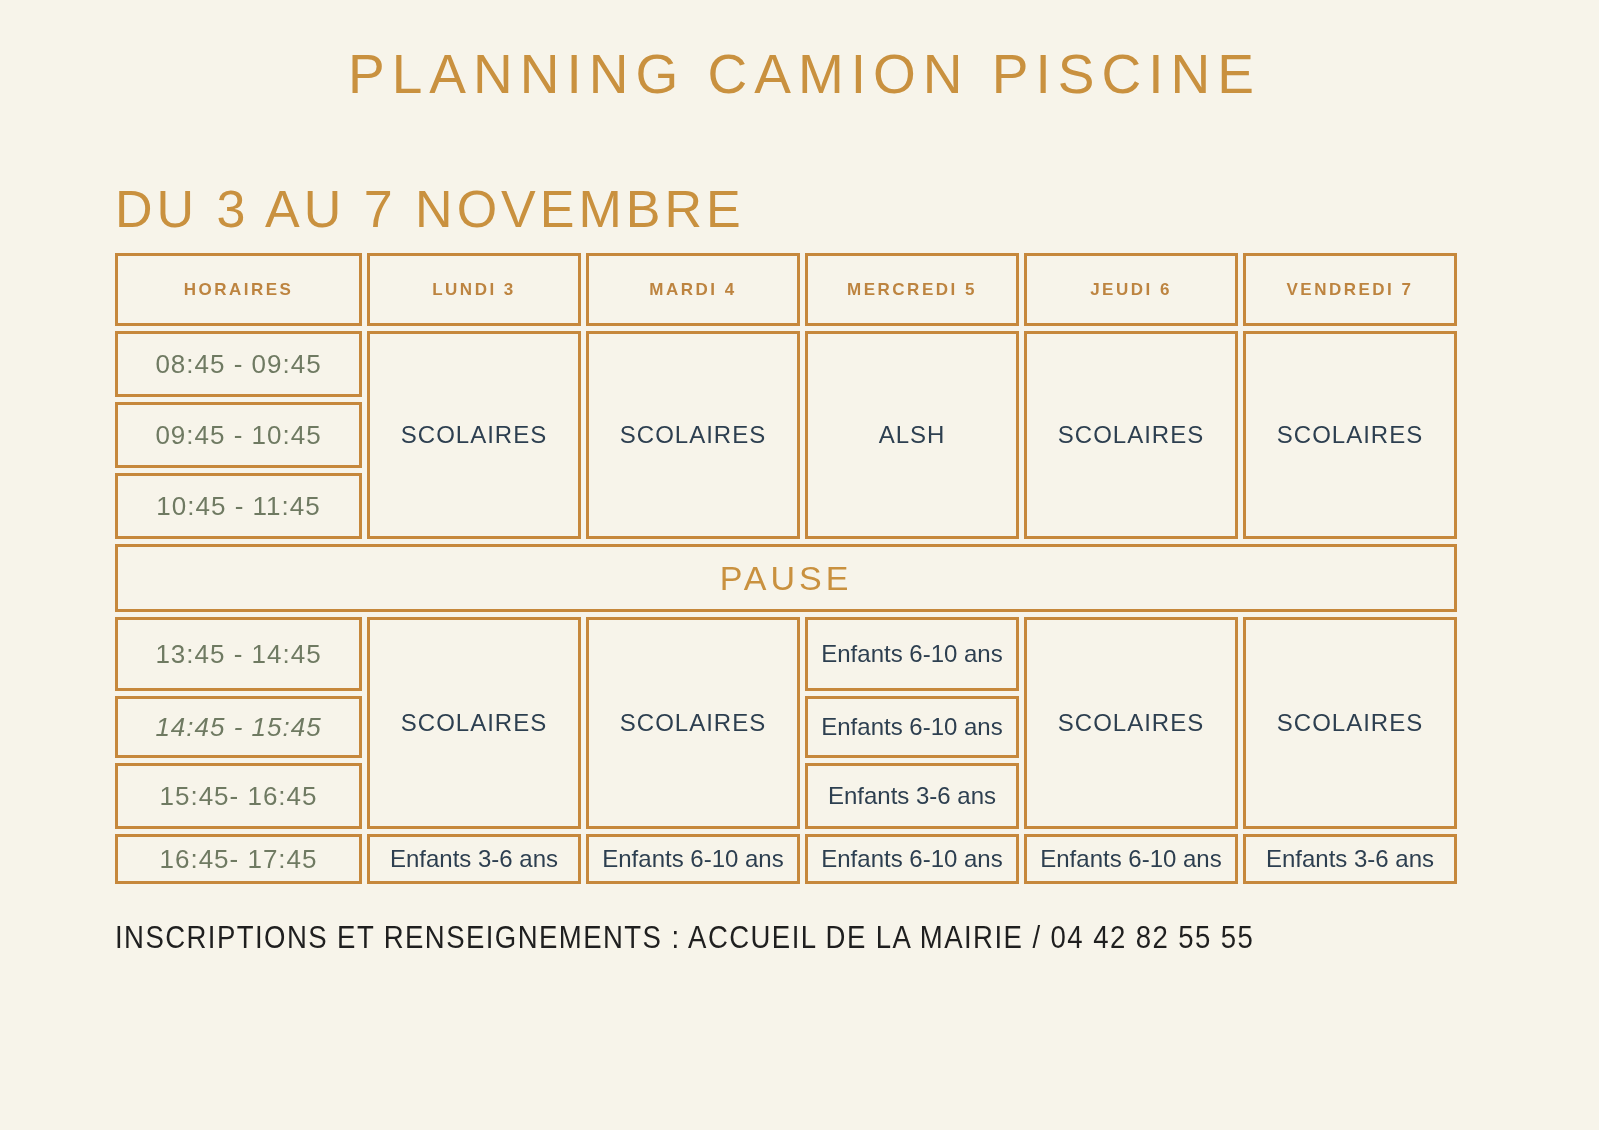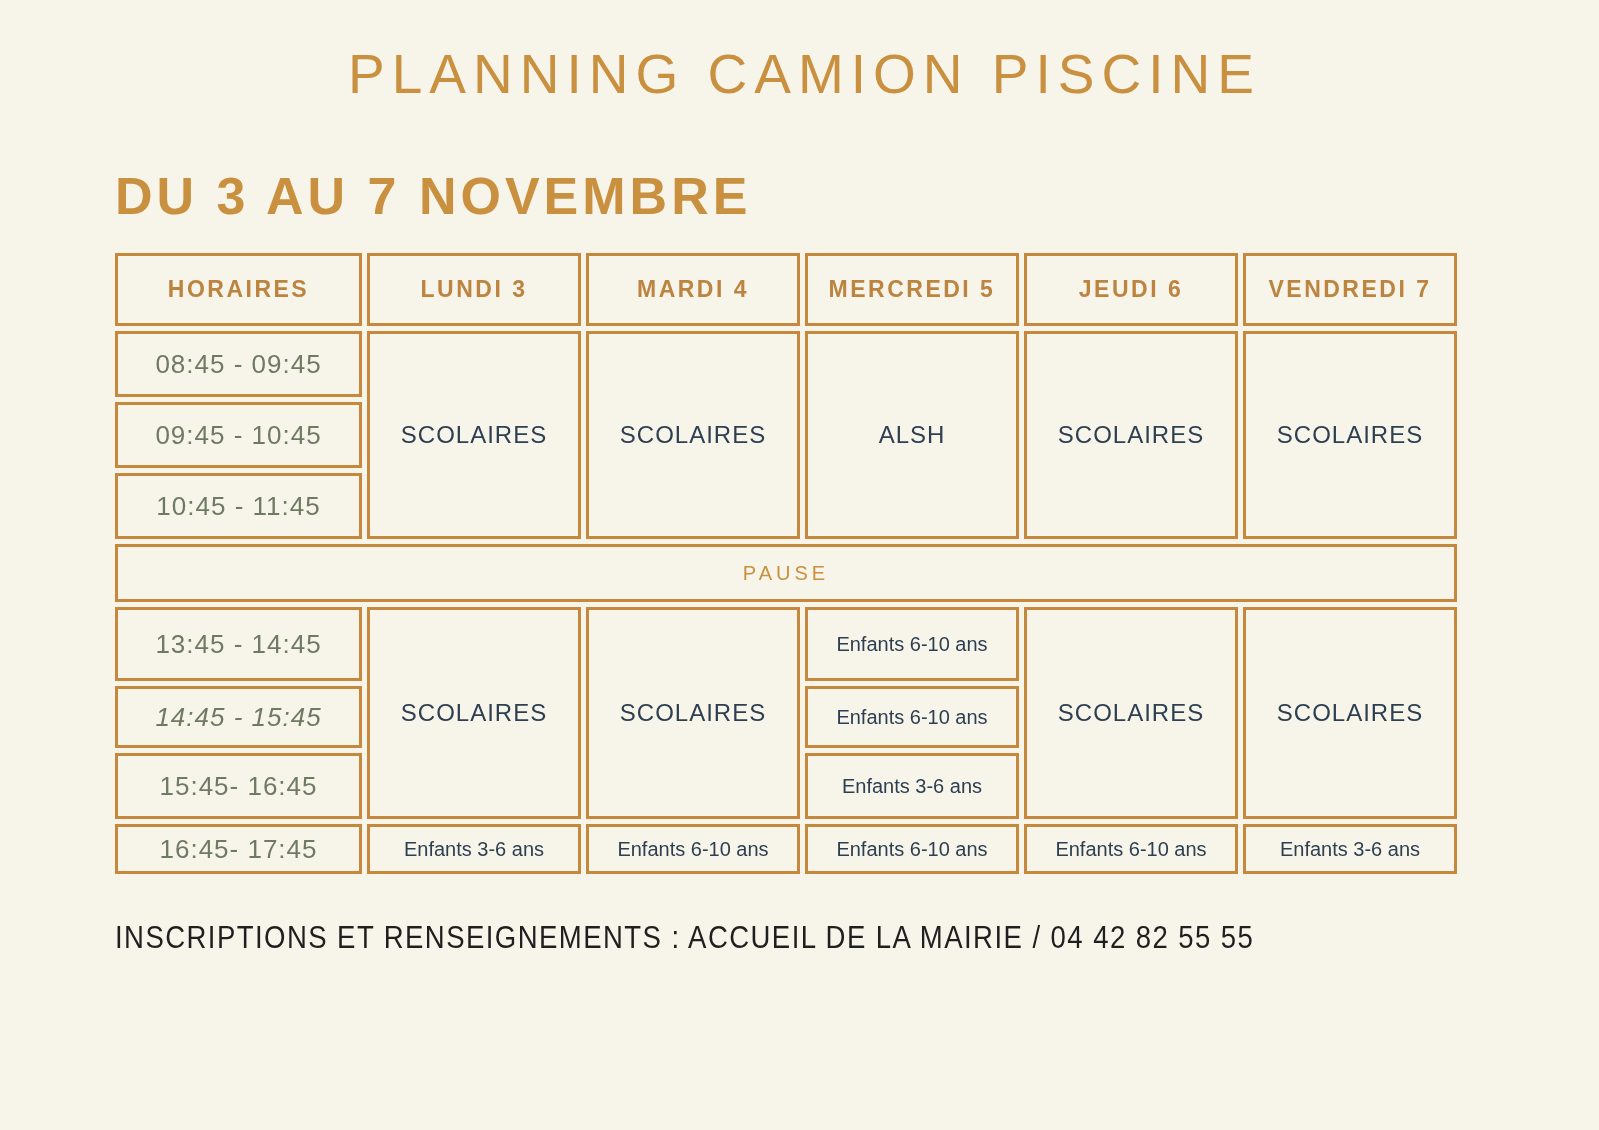--- a/index.html
+++ b/index.html
@@ -27,23 +27,23 @@
     text-align: center;
     font-size: 55px;
     font-weight: 400;
     letter-spacing: 7px;
     color: var(--accent);
     white-space: nowrap;
     padding-left: 10px;
   }
   .subtitle {
     position: absolute;
-    top: 166px; left: 115px;
+    top: 179px; left: 115px;
     font-size: 52px;
-    font-weight: 700;
+    font-weight: 400;
     letter-spacing: 4px;
     color: var(--accent);
     white-space: nowrap;
   }
   .table-wrap { position: absolute; top: 248px; left: 110px; width: 1352px; }
   table.schedule {
     width: 100%;
     table-layout: fixed;
     border-collapse: separate;
     border-spacing: 5px;
@@ -52,43 +52,43 @@
     border: 3px solid var(--border);
     background: var(--bg);
     text-align: center;
     vertical-align: middle;
     overflow: hidden;
   }
   th.day {
     height: 73px;
     background: var(--header-bg);
     color: var(--header-text);
-    font-size: 23px;
+    font-size: 17px;
     font-weight: bold;
     letter-spacing: 2.5px;
   }
   td.time {
     color: var(--time-text);
     font-size: 26px;
     letter-spacing: 1px;
   }
   td.activity {
     color: var(--dark-text);
     font-size: 24px;
     letter-spacing: 1px;
   }
   td.kids {
     color: var(--dark-text);
-    font-size: 20px;
+    font-size: 24px;
     letter-spacing: 0;
   }
   td.pause {
-    height: 58px;
+    height: 68px;
     color: var(--accent);
-    font-size: 20px;
+    font-size: 34px;
     letter-spacing: 4px;
   }
   .r-morning { height: 66px; }
   .r-aft-1 { height: 74px; margin-left: 24px; }
   .r-aft-2 { height: 62px; font-style: italic; }
   .r-aft-3 { height: 66px; }
   .r-late  { height: 50px; }
   .footer {
     position: absolute;
     top: 921px; left: 115px;

